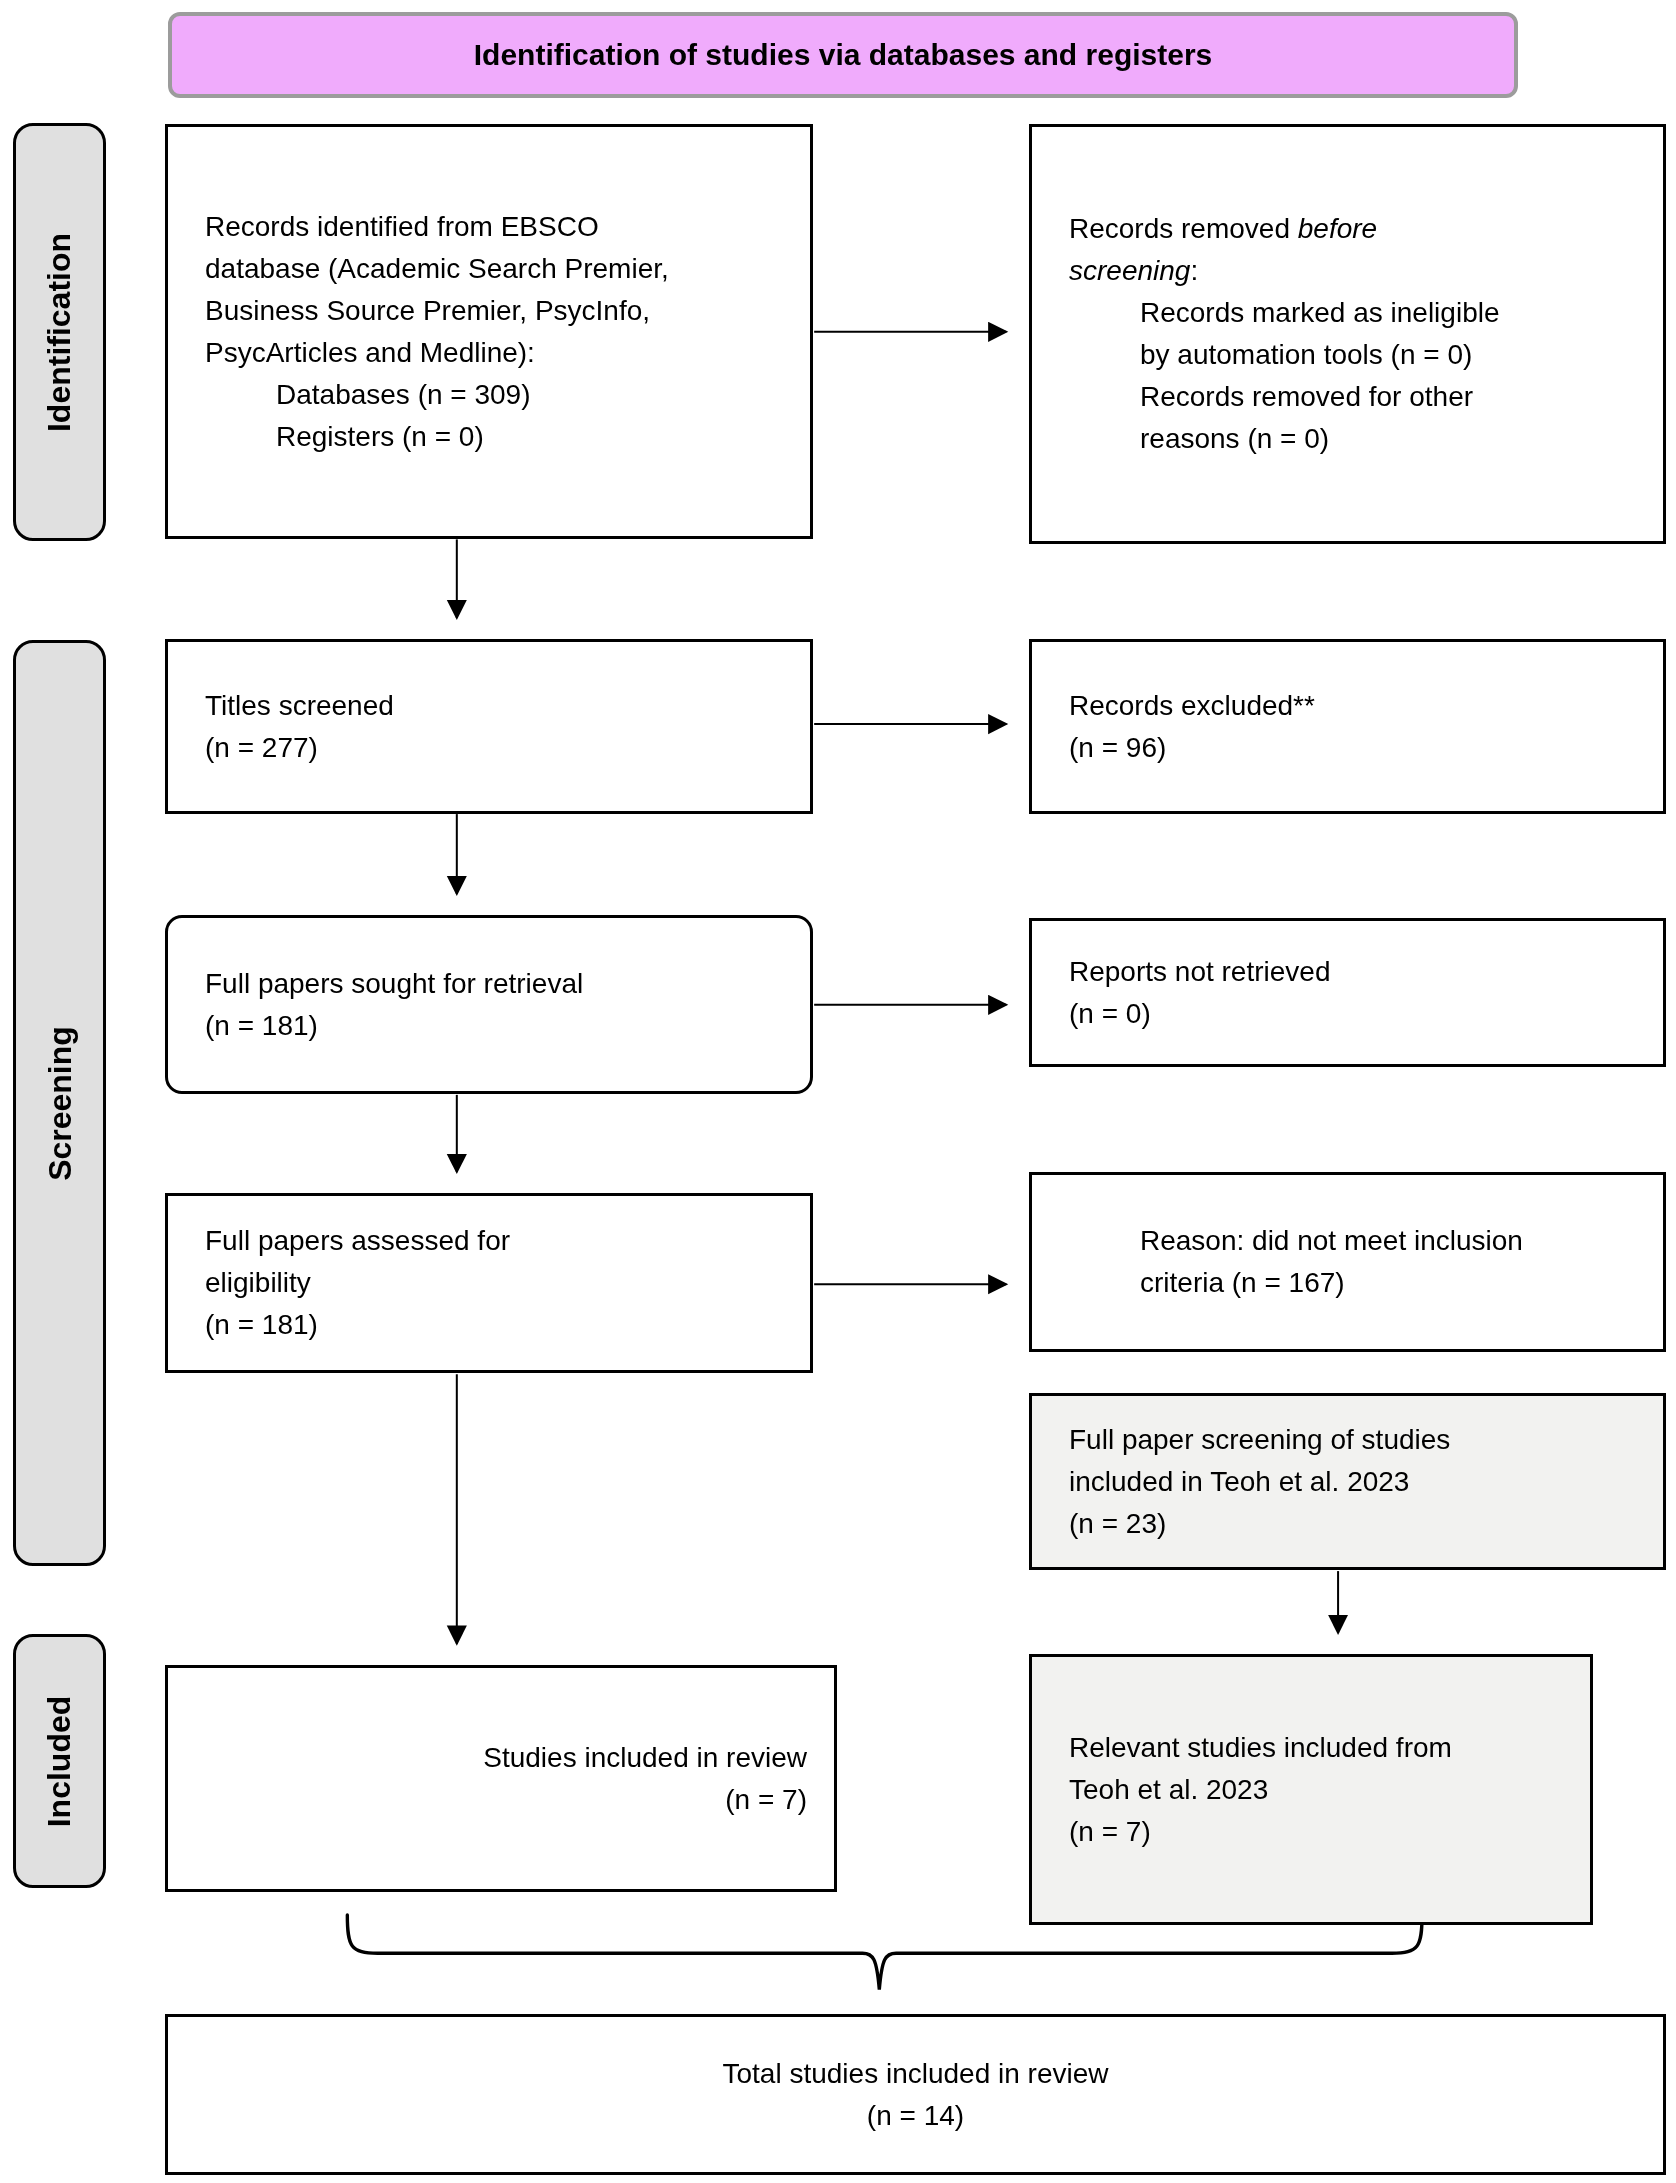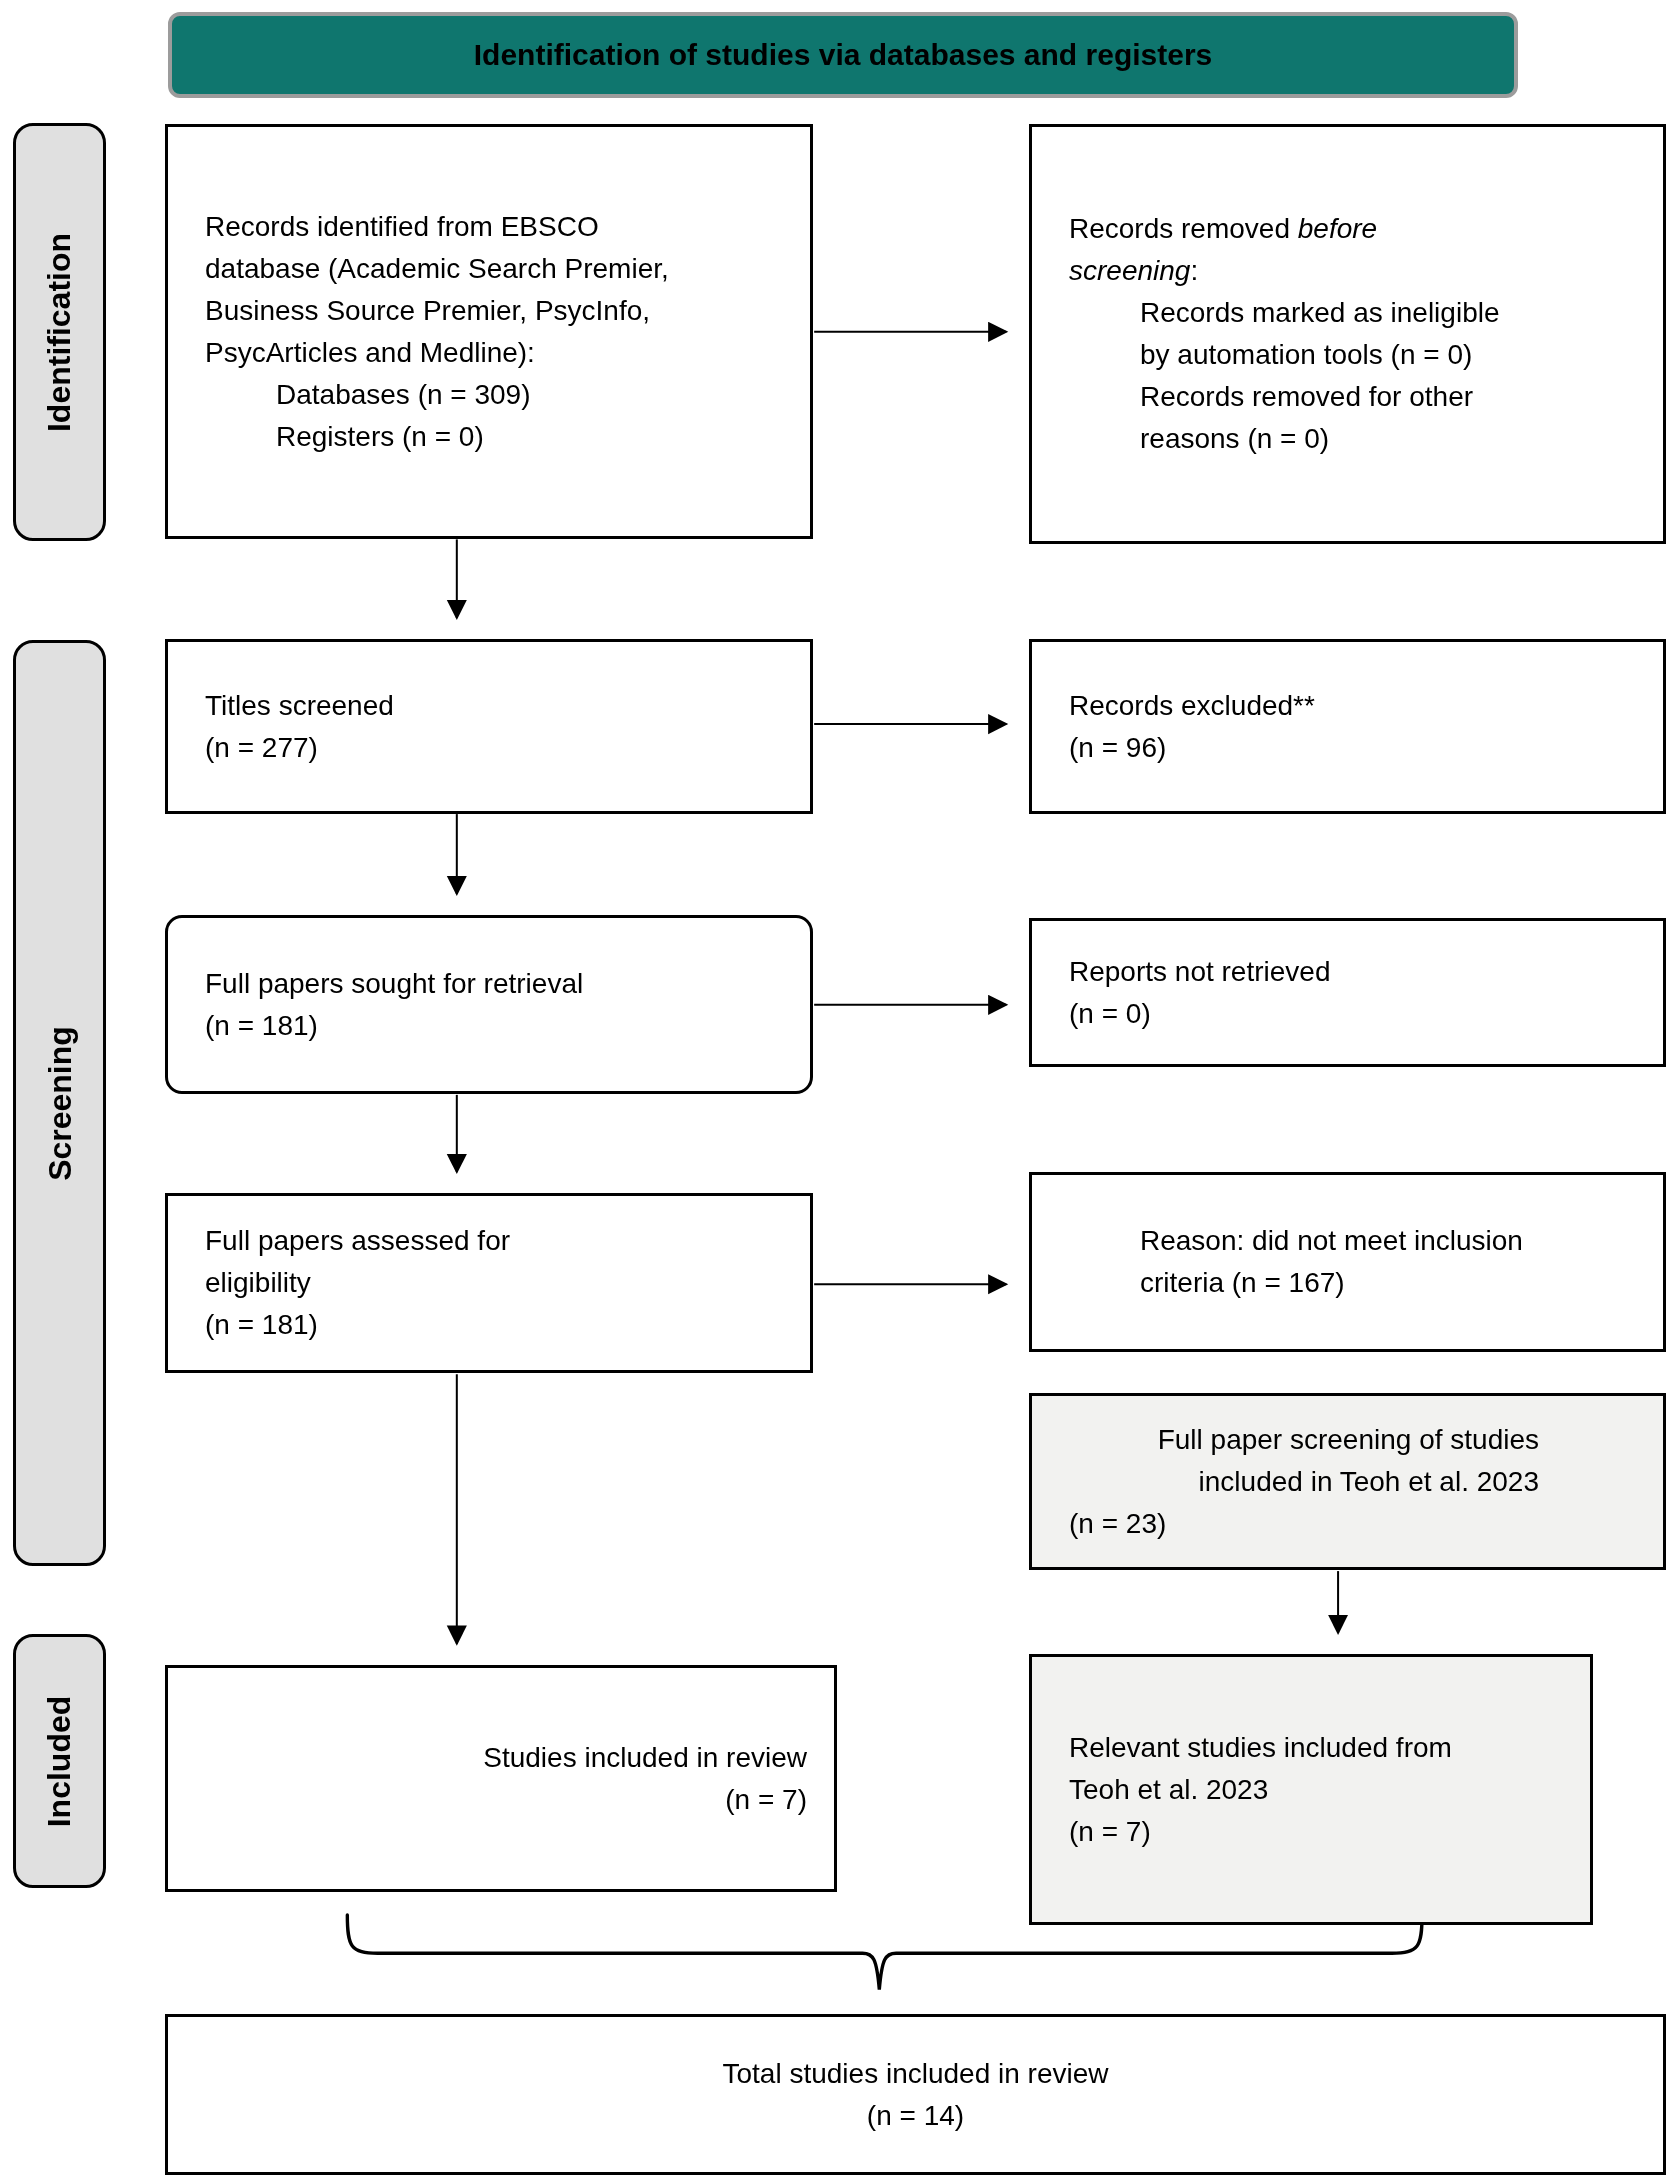--- a/index.html
+++ b/index.html
@@ -9,21 +9,21 @@
     height: 2183px;
     background: #ffffff;
     font-family: "Liberation Sans", sans-serif;
     color: #000000;
   }
 
   
   .banner {
     position: absolute;
     left: 168px; top: 12px; width: 1350px; height: 86px;
-    background: #0f766e;
+    background: #f0abfc;
     border: 4px solid #9c9c9c;
     border-radius: 12px;
     box-sizing: border-box;
     display: flex; align-items: center; justify-content: center;
     font-weight: bold; font-size: 30px;
   }
 
   
   .side {
     position: absolute;
@@ -76,21 +76,21 @@
   }
 
   
   .w-l1    { max-width: 470px; }
   .w-r1h   { max-width: 349px; }
   .w-r1i1  { max-width: 376px; }
   .w-r1i2  { max-width: 390px; }
   .w-r1i3  { max-width: 390px; }
   .w-l4    { max-width: 376px; }
   .w-r4i   { max-width: 383px; }
-  .w-r5    { max-width: 470px; text-align: right; }
+  .w-r5    { max-width: 470px; }
   .w-r6    { max-width: 443px; }
 
   
   #connectors {
     position: absolute; left: 0; top: 0;
     width: 1676px; height: 2183px;
     pointer-events: none;
   }
   .conn { stroke: #000000; stroke-width: 3; fill: none; }
   .brace { stroke: #000000; stroke-width: 5; fill: none; stroke-linecap: round; }

